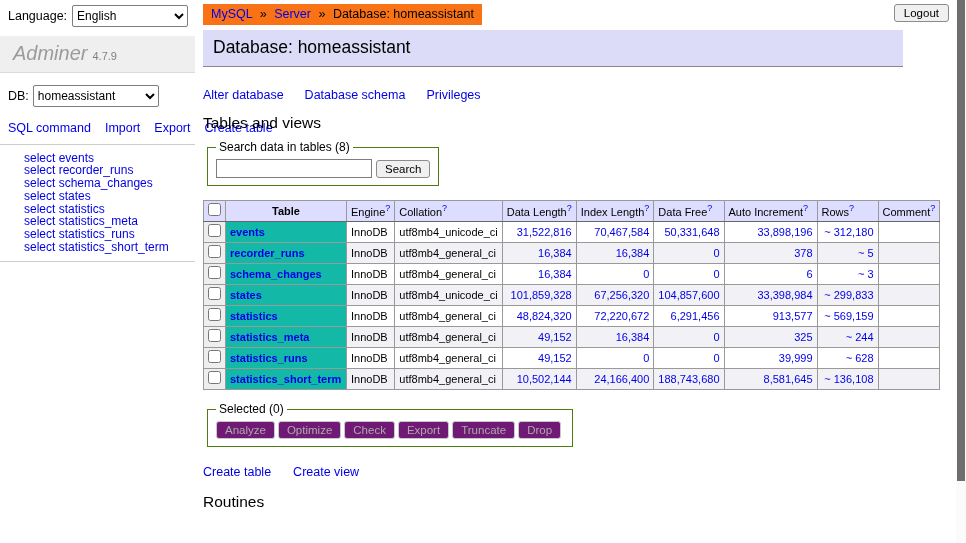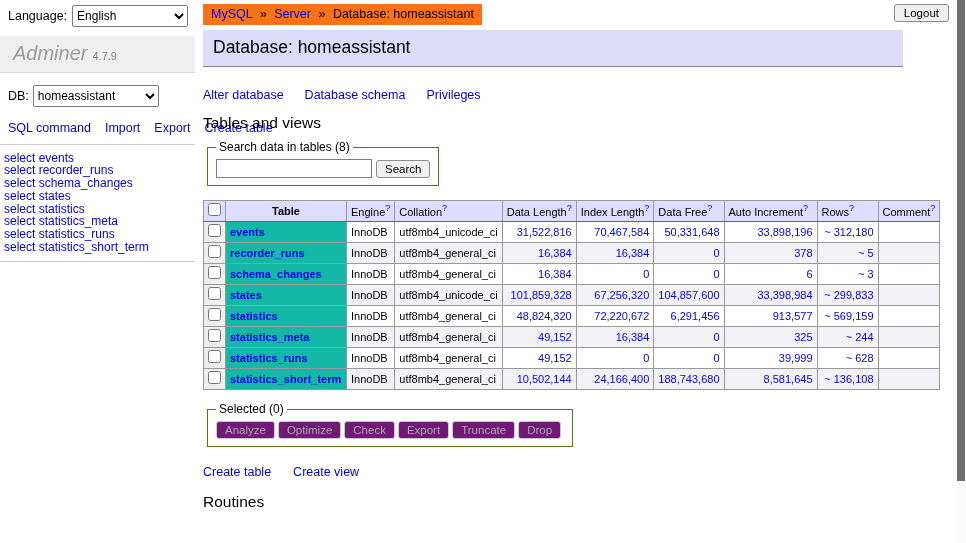--- a/index.html
+++ b/index.html
@@ -24,21 +24,21 @@
     margin: 9px 0 0; padding: 6px 13px 7px;
     background: #efefef; border-bottom: 1px solid #dcdcdc;
     font-size: 20px; font-weight: normal; font-style: italic; color: #9b9b9b;
   }
   h1.logo .version { font-size: 11px; color: #7f7f7f; font-style: normal; margin-left: 5px; }
   .db-row { margin: 12px 0 0; padding: 0 8px; white-space: nowrap; }
   .db-row select { width: 124px; margin-left: 4px; }
   .sb-links { margin: 14px 8px 0; line-height: 14.5px; }
   .sb-links a { margin-right: 14px; white-space: nowrap; }
   hr.sb { border: none; border-top: 1px solid #ccc; margin: 8px 0 7px; }
-  .table-links { padding-left: 4px; }
+  .table-links { padding-left: 24px; }
   .table-links a { display: block; font-size: 12px; line-height: 12.8px; white-space: nowrap; }
   hr.sb2 { border: none; border-top: 1px solid #ccc; margin: 7px 0 0; }
 
   
   button {
     font-family: inherit; font-size: 11.5px; color: #000;
     background: #f0f0f0; border: 1px solid #8c8c8c; border-radius: 3px;
     padding: 2px 8px; cursor: pointer;
   }
   #logout-btn { position: absolute; top: 4px; right: 17px; padding: 2px 9px; }

